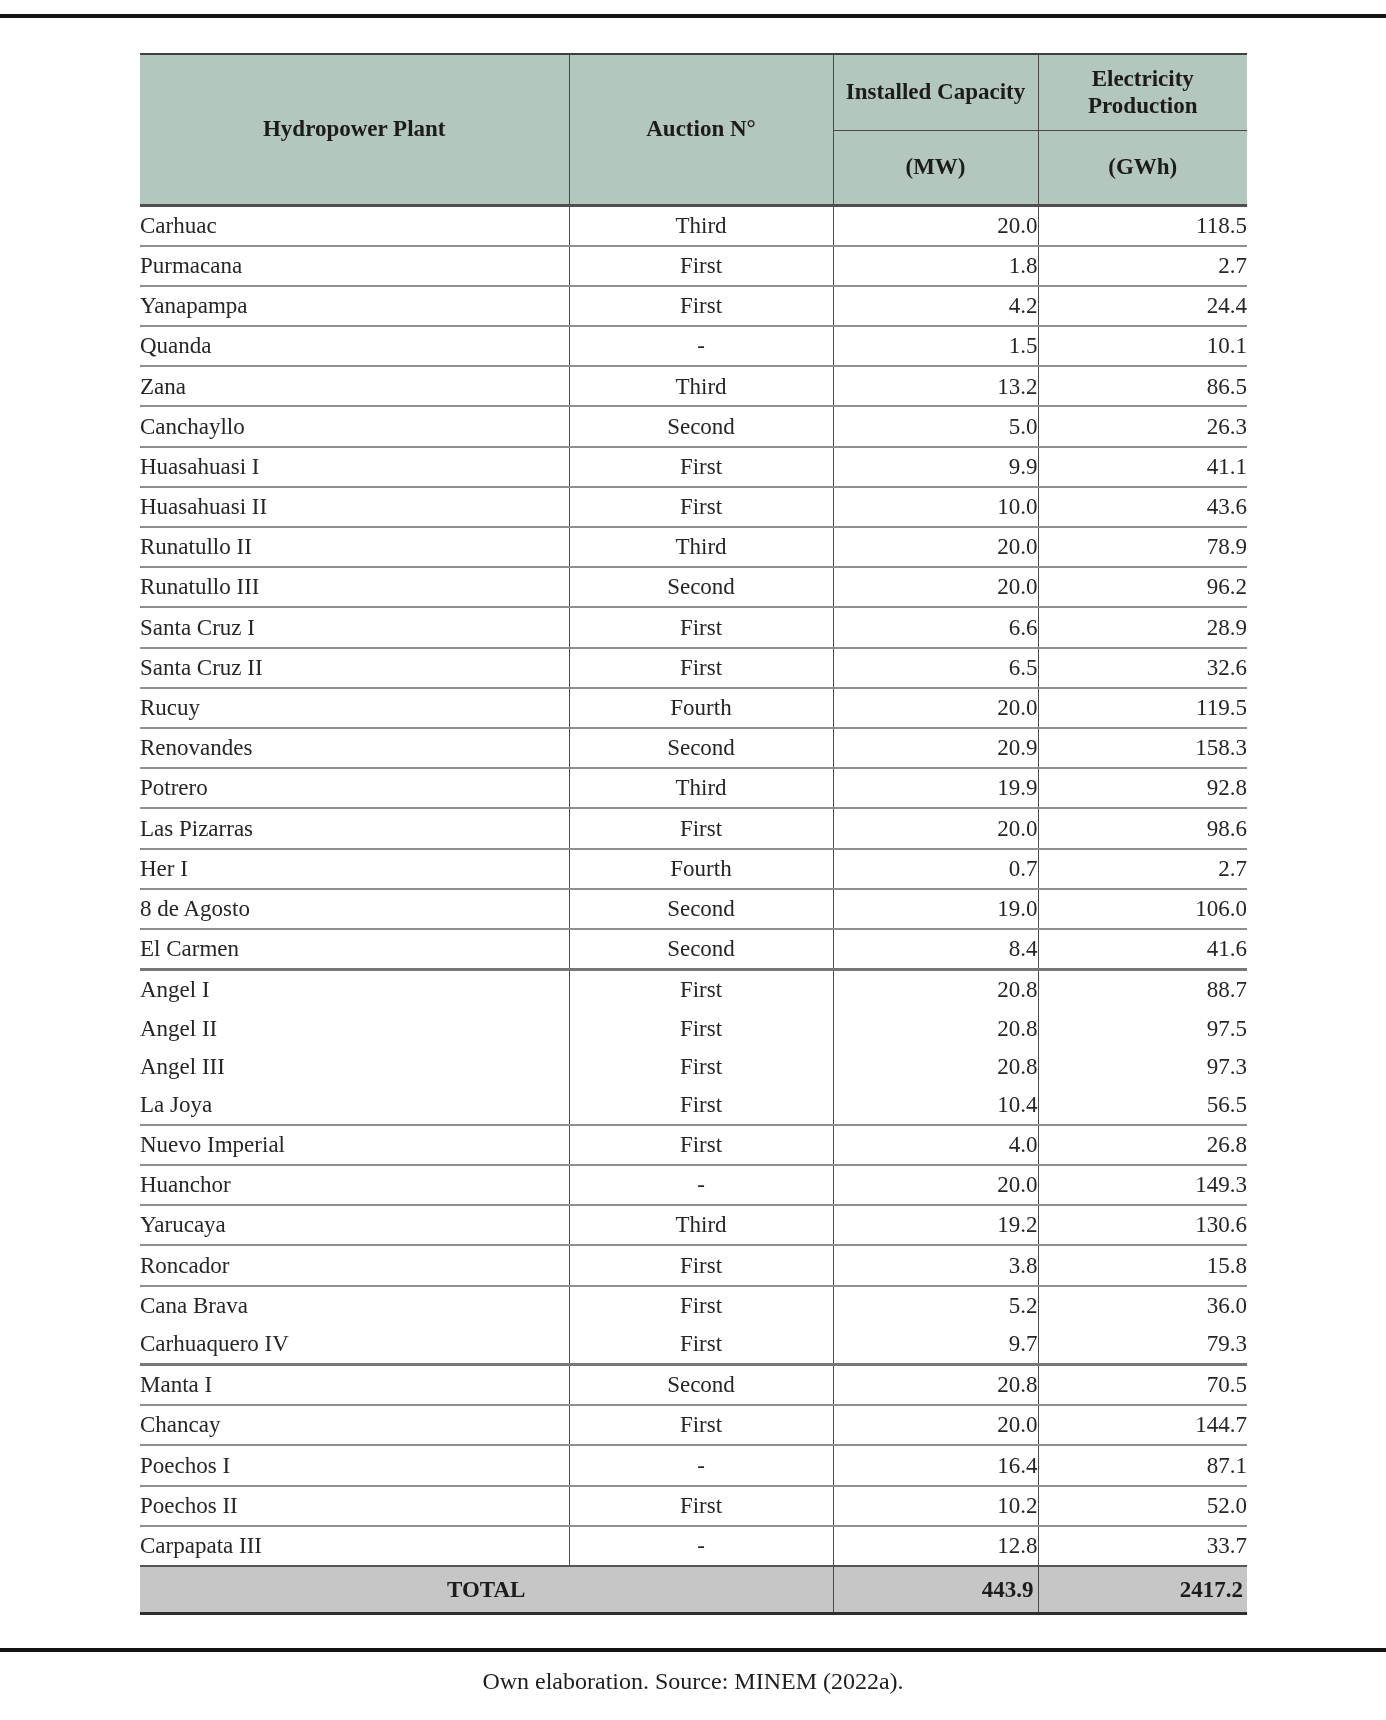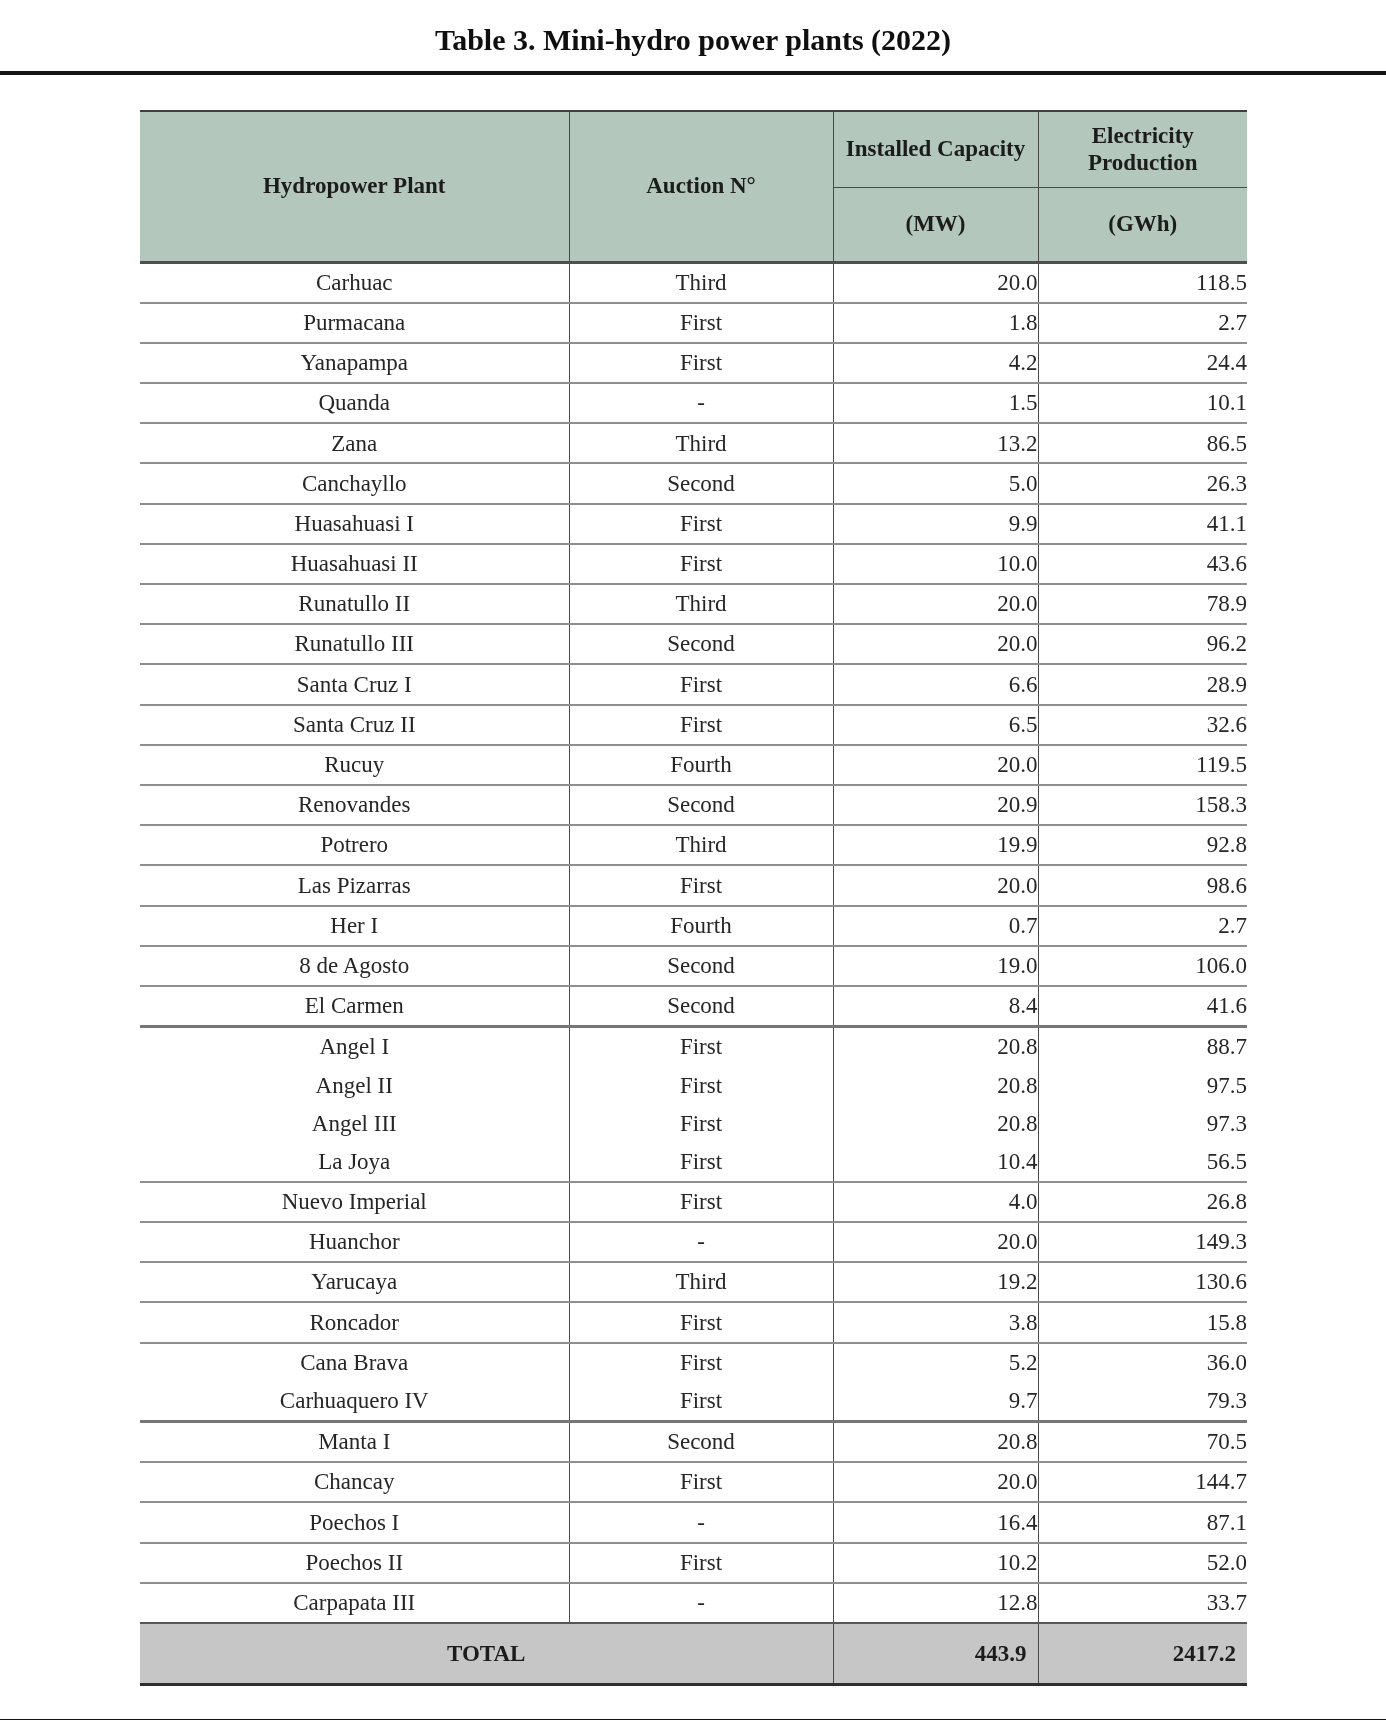--- a/index.html
+++ b/index.html
@@ -73,52 +73,51 @@
 
   .tbl tbody td {
     height: 38.2px;
     padding: 0;
     vertical-align: middle;
     border-bottom: 2px solid #8f8f8f;
   }
   .tbl tbody tr.no-line td { border-bottom: none; }
   .tbl tbody tr.thick-line td { border-bottom: 3px solid #767676; }
   .tbl tbody tr:last-child td { border-bottom: none; }
-  td.plant { text-align: center; padding-left: 28px; }
+  td.plant { text-align: left; padding-left: 28px; }
   td.auction { text-align: center; border-left: 1.5px solid #4a4a4a; }
   td.num { text-align: right; }
   td.mw { border-left: 1.5px solid #4a4a4a; padding-right: 78px; margin-top: 36px; }
   td.gwh { border-left: 1.5px solid #4a4a4a; padding-right: 64px; }
 
   .tbl tfoot td {
     background: #c6c6c6;
     height: 37px;
     font-weight: bold;
     color: #1c1c1c;
     border-top: 2px solid #565656;
     border-bottom: 3px solid #2f2f2f;
     vertical-align: middle;
-    padding: 11px;
+    padding: 4px;
   }
   .tbl tfoot td.total-label { text-align: center; }
 
   .source {
     margin: 0;
     padding-top: 16px;
     text-align: center;
     font-size: 24px;
     color: #1e1e1e;
   }
 </style>
 </head>
 <body>
 
 <div class="page">
 
-  <h1 class="title">Table 3. Mini-hydro power plants (2022)</h1>
 
   <div class="rule rule-top"></div>
 
   <table class="tbl">
     <colgroup>
       <col class="c1">
         <col class="c2">
         <col class="c3">
         <col class="c4">
     </colgroup>

